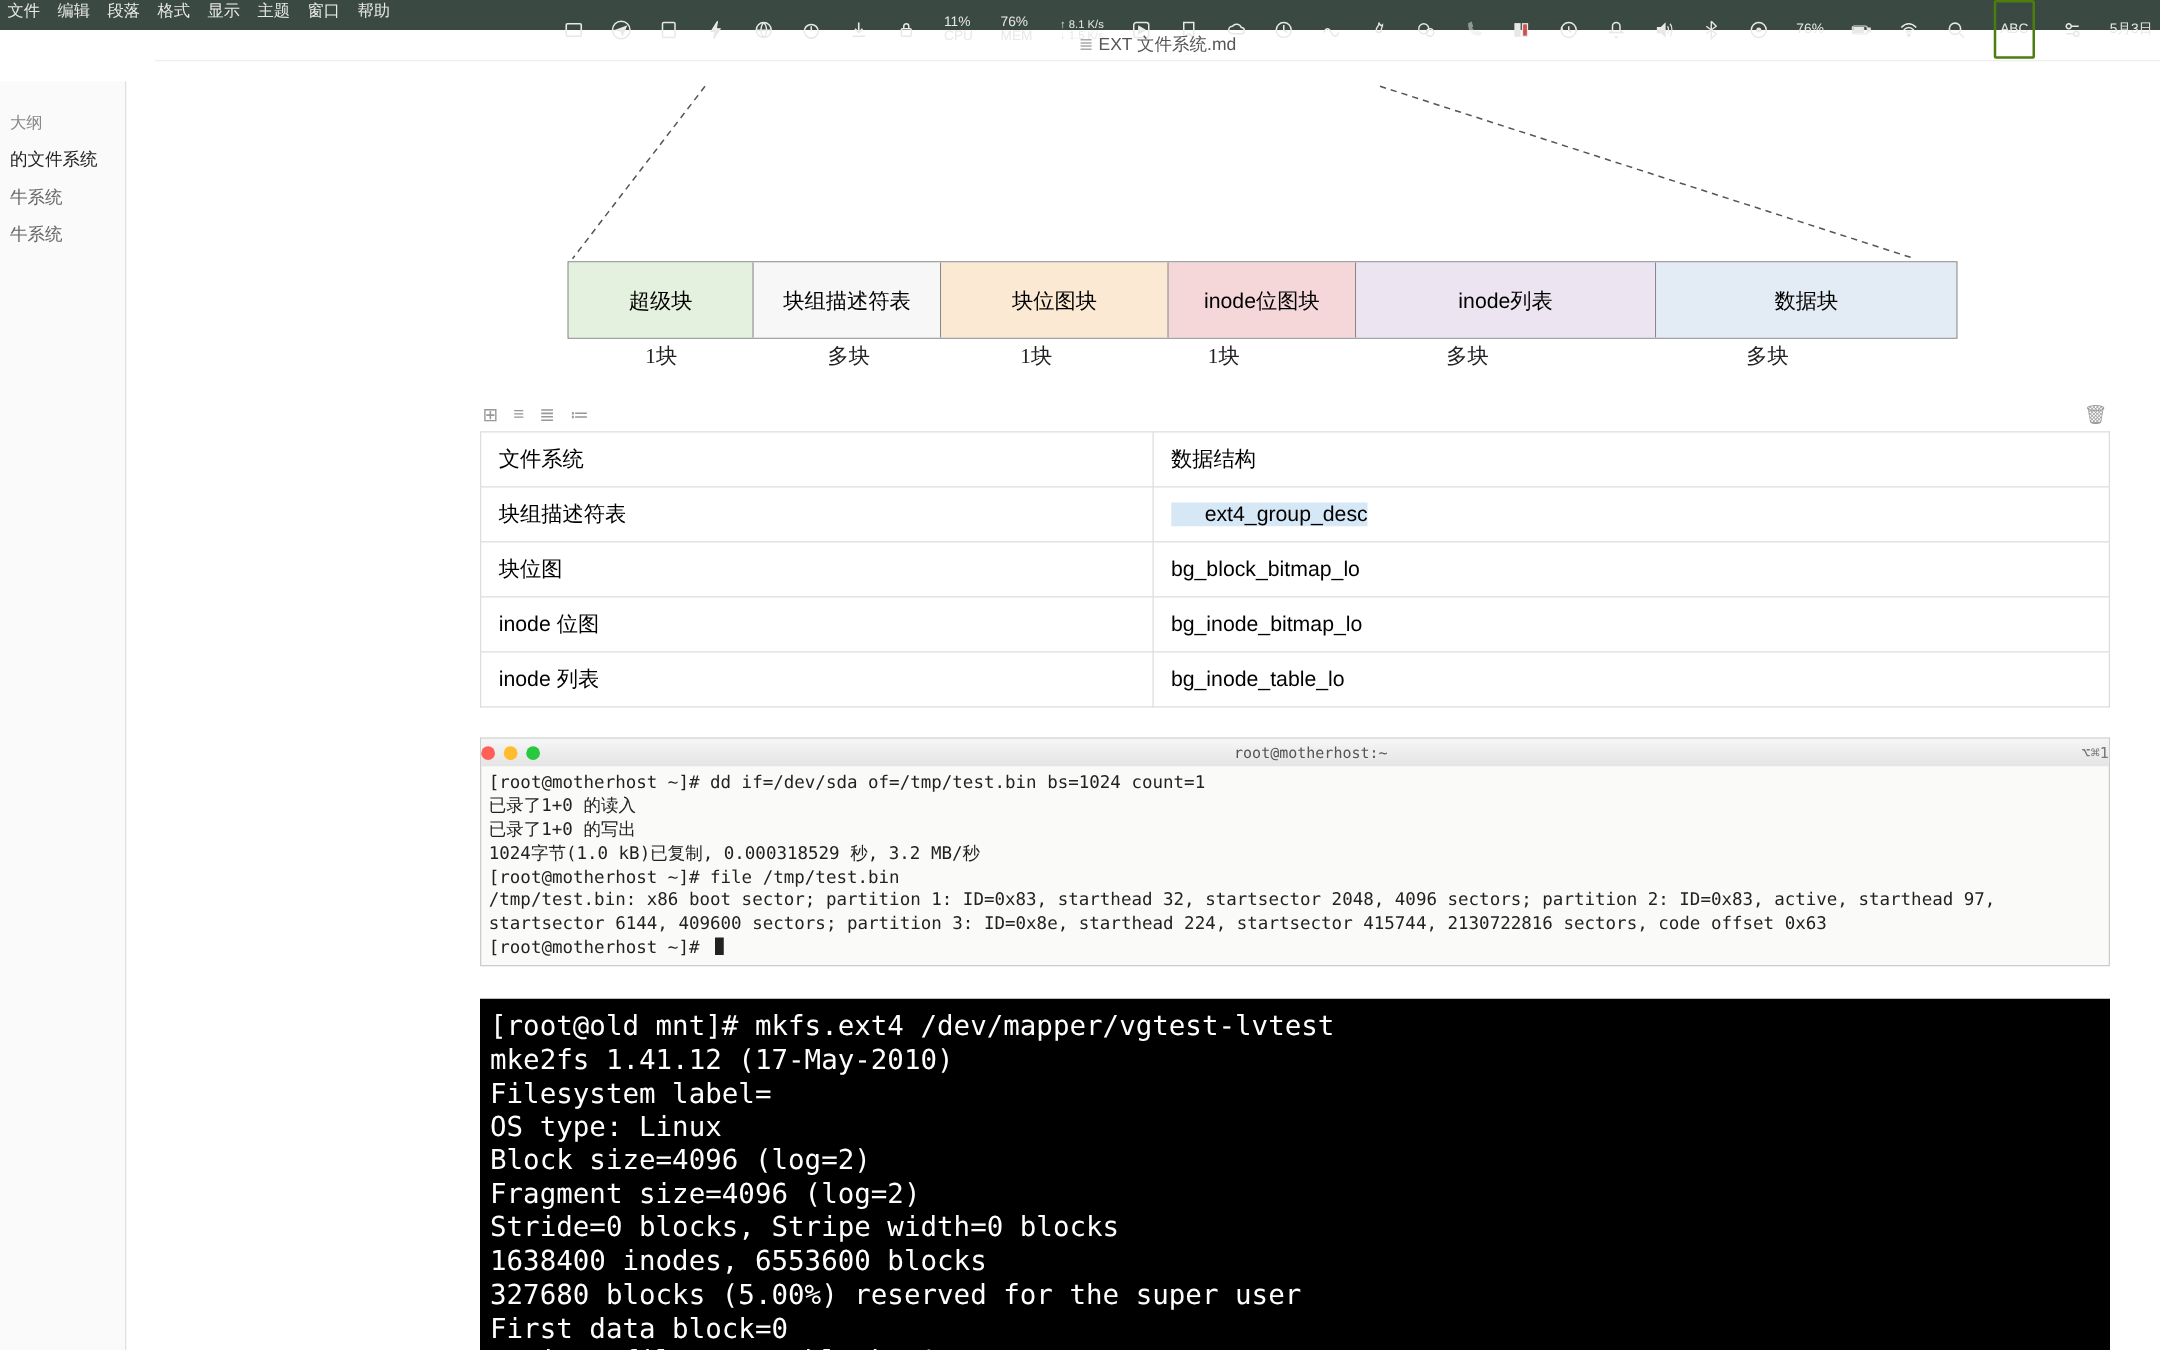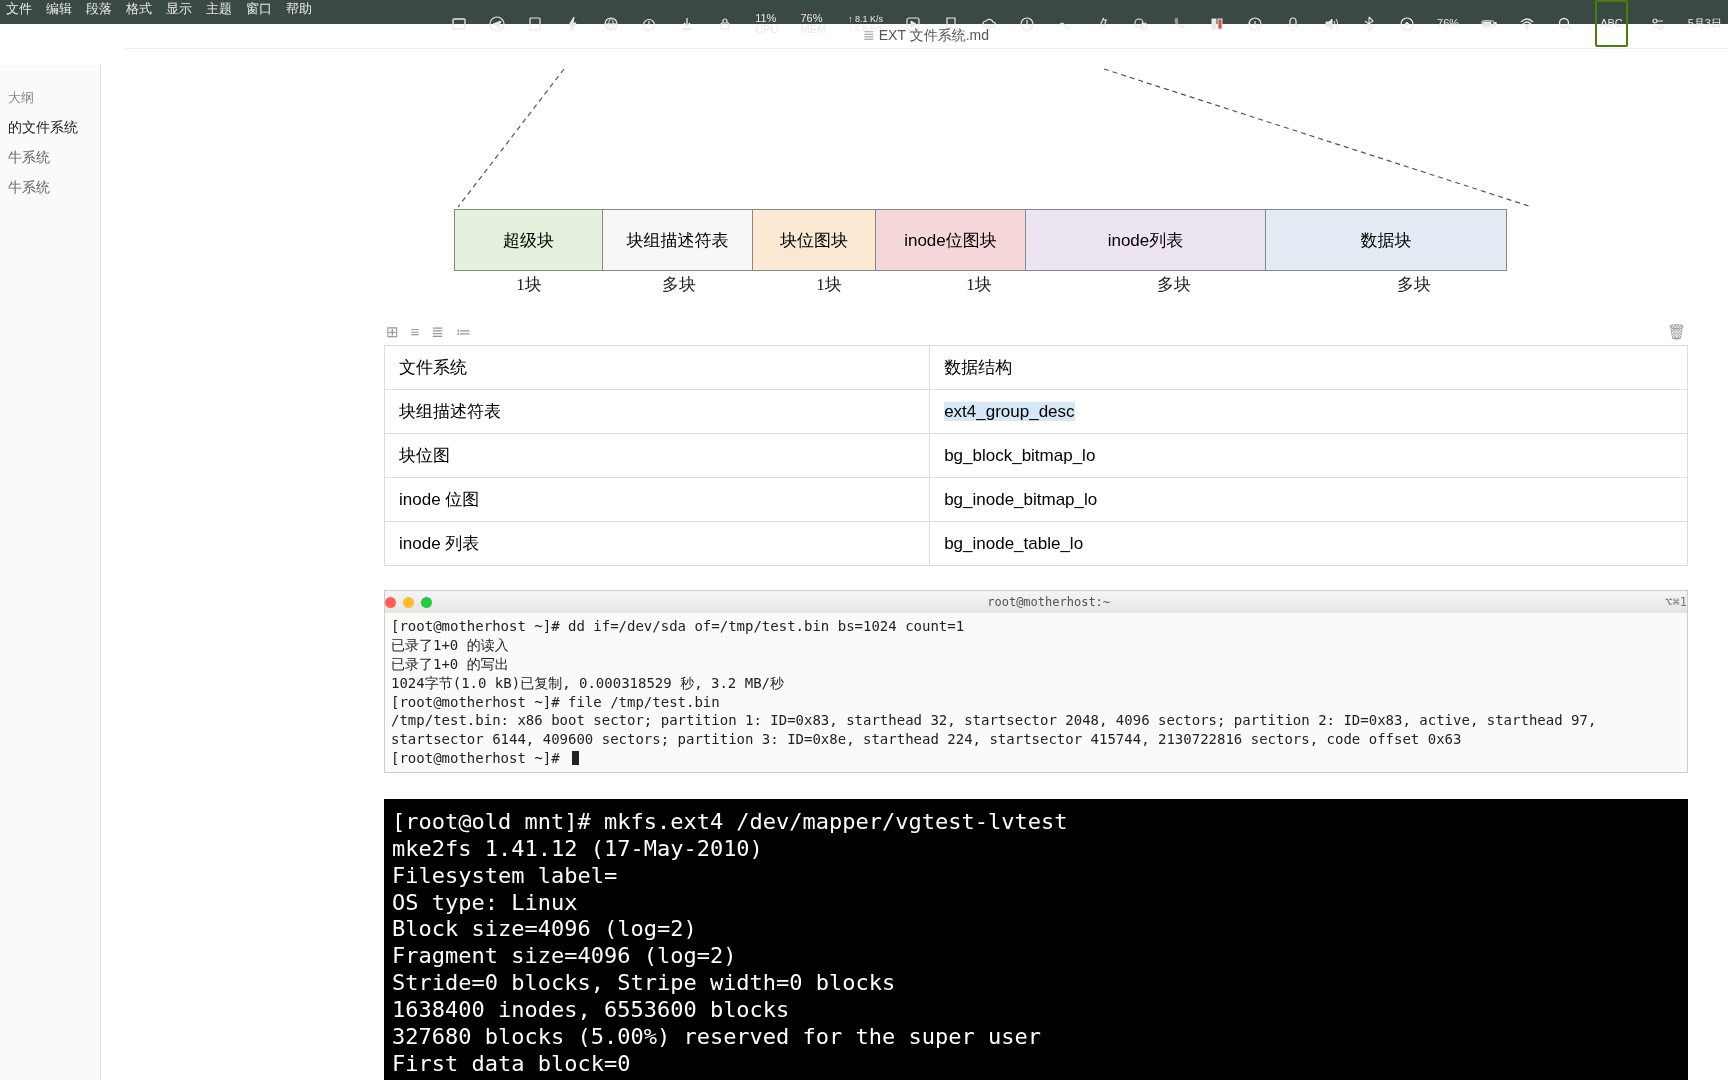--- a/index.html
+++ b/index.html
@@ -63,21 +63,21 @@
   .tbl-wrap { margin-top: 50px; }
   .tbl-toolbar { display:flex; gap:10px; color:#999; font-size:15px; padding:4px 2px; justify-content:space-between;}
   .tbl-toolbar-left{ display:flex; gap:12px;}
   table.grid {
     width: 100%; border-collapse: collapse; font-size: 17px;
   }
   table.grid th, table.grid td {
     border:1px solid #ddd; padding:10px 14px; text-align:left;
   }
   table.grid th { font-weight:500; background:#fff; }
-  .hl { background:#d6e7f5; }
+  .hl { background:#d6e7f5;padding-left:27px; }
 
   
   .term-light {
     margin-top: 24px; border:1px solid #ccc; background:#fafaf8;
     font-family: Menlo, monospace; font-size:14px;
   }
   .term-titlebar {
     background: linear-gradient(#f6f6f6,#e4e4e4);
     height:22px; display:flex; align-items:center; padding:0 0;
     font-size:12px; color:#555; position:relative;
@@ -234,21 +234,21 @@
   <div class="content">
 
     <div class="diagram-wrap">
       <svg class="dashes" width="1200" height="160">
         <line x1="180" y1="20" x2="74" y2="158" stroke="#555" stroke-width="1.2" stroke-dasharray="5 4"></line>
         <line x1="720" y1="20" x2="1148" y2="158" stroke="#555" stroke-width="1.2" stroke-dasharray="5 4"></line>
       </svg>
       <div class="bg-row" id="bg-row">
           <div class="bg-cell" style="width: 148px; background: rgb(228, 241, 222);">超级块</div>
           <div class="bg-cell" style="width: 150px; background: rgb(247, 247, 247);">块组描述符表</div>
-          <div class="bg-cell" style="width: 123px; background: rgb(251, 233, 211);">块位图块</div>
+          <div class="bg-cell" style="width: 182px; background: rgb(251, 233, 211);">块位图块</div>
           <div class="bg-cell" style="width: 150px; background: rgb(245, 215, 218);">inode位图块</div>
           <div class="bg-cell" style="width: 240px; background: rgb(236, 228, 241);">inode列表</div>
           <div class="bg-cell" style="width: 240px; background: rgb(227, 236, 245); font-family: Liberation Serif, serif;">数据块</div>
         </div>
       <div class="bg-count" id="bg-count">
           <span style="width: 150px;">1块</span>
           <span style="width: 150px;">多块</span>
           <span style="width: 150px;">1块</span>
           <span style="width: 150px;">1块</span>
           <span style="width: 240px;">多块</span>

